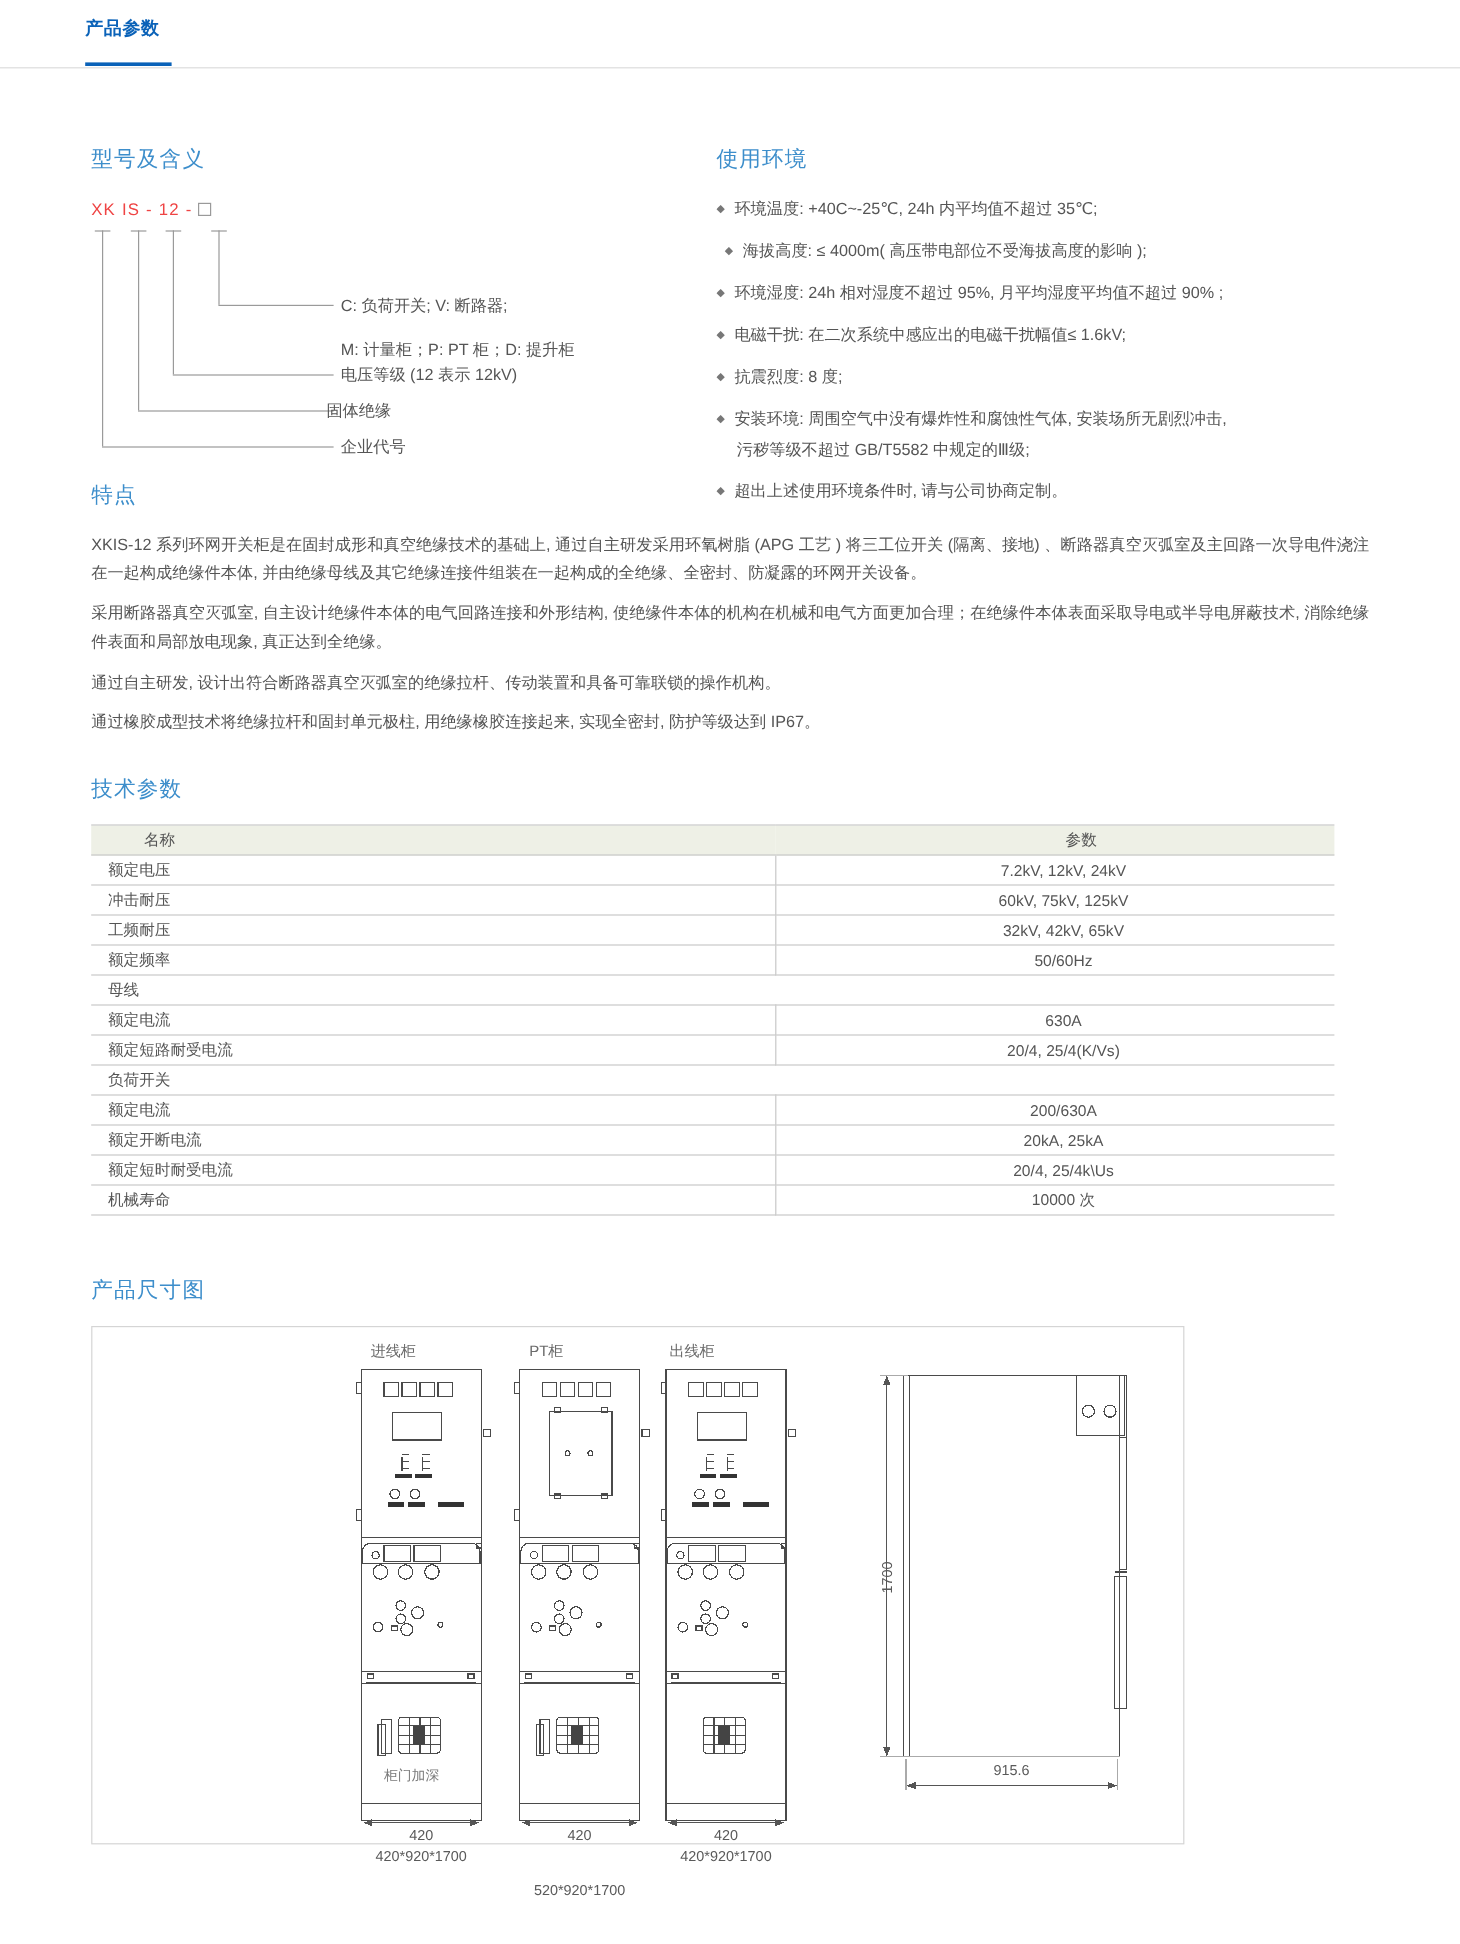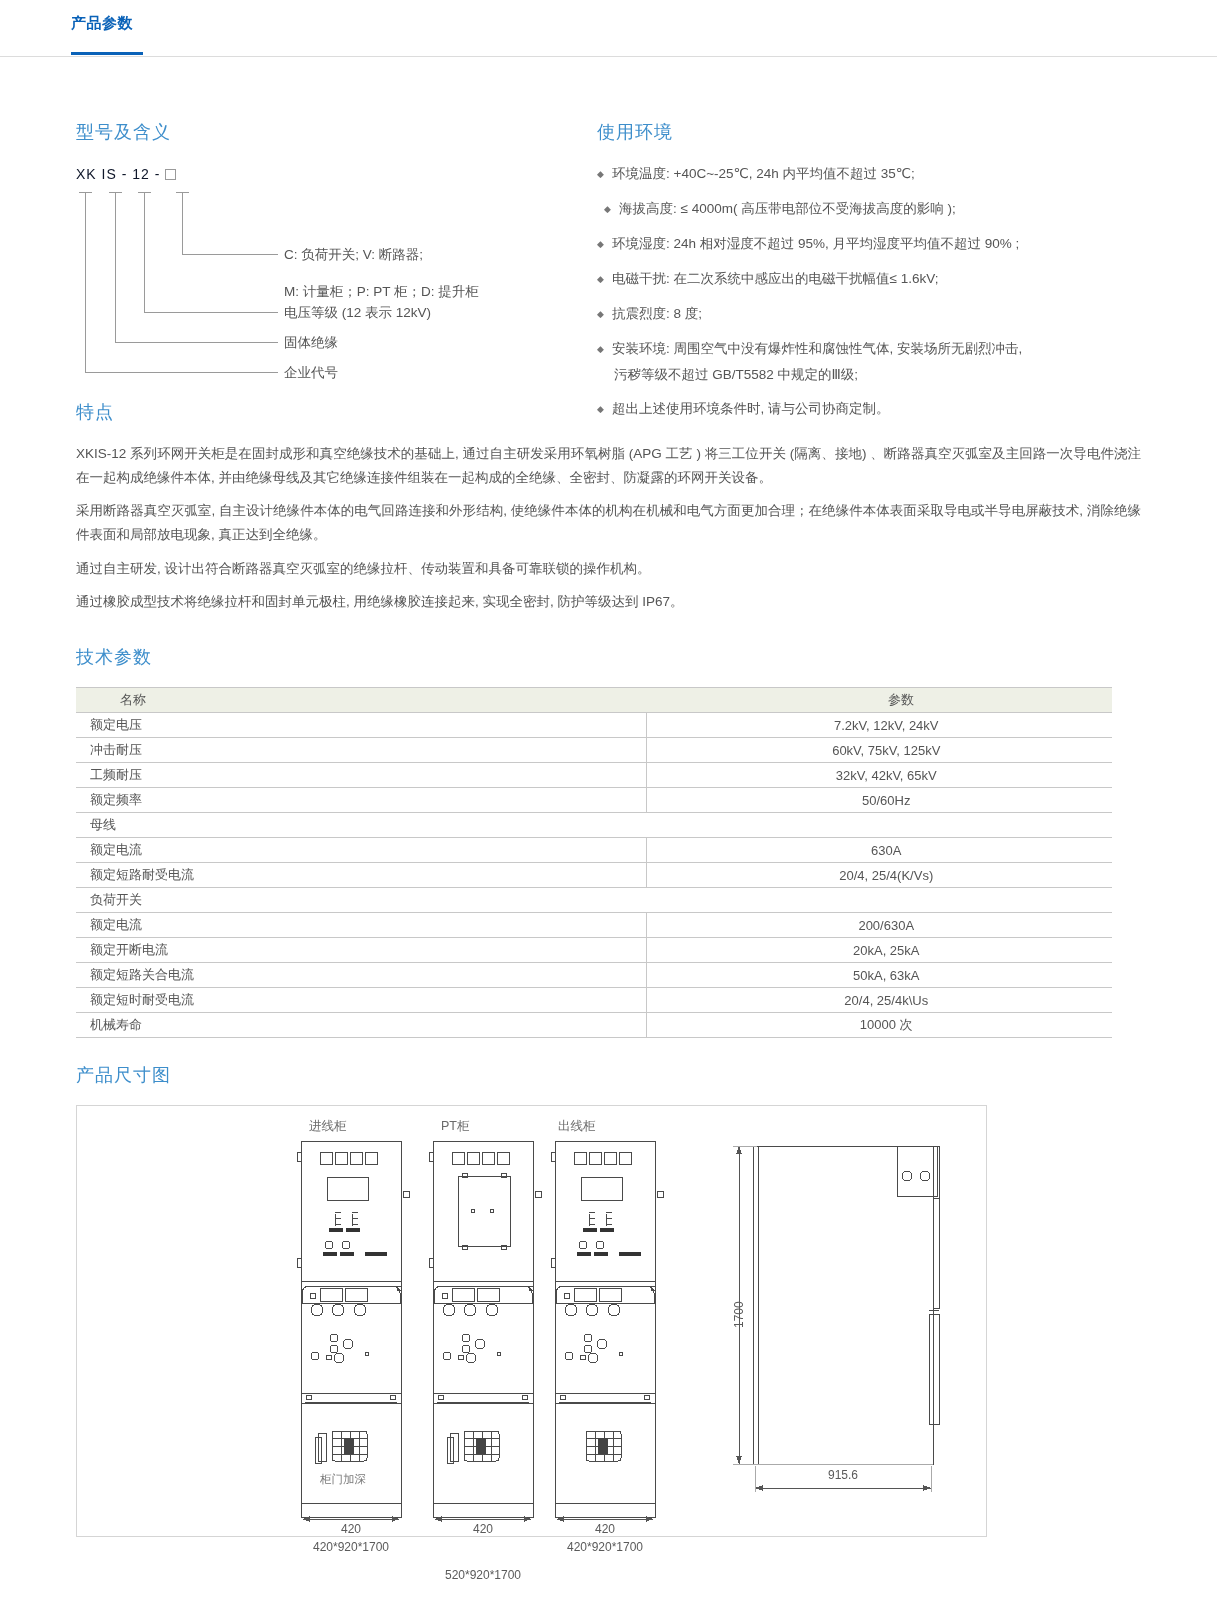--- a/index.html
+++ b/index.html
@@ -67,21 +67,21 @@
     margin-top: 22px;
     height: 215px;
     font-size: 13.5px;
     color: #555;
   }
   .code-line {
     position: absolute;
     top: 0; left: 0;
     font-size: 14px;
     letter-spacing: 1px;
-    color: #0f172a;
+    color: #ef4444;
     white-space: nowrap;
   }
   .code-box {
     display: inline-block;
     width: 11px;
     height: 11px;
     border: 1px solid #9a9a9a;
     vertical-align: middle;
     margin-bottom: 2px;
   }
@@ -252,21 +252,21 @@
 
     <div class="lead-v" style="left:39px; top:26px; height:150px;"></div>
     <div class="lead-h" style="left:39px; top:176px; width:163px;"></div>
 
     <div class="lead-v" style="left:9px; top:26px; height:180px;"></div>
     <div class="lead-h" style="left:9px; top:206px; width:193px;"></div>
 
     <div class="lead-label" style="left:208px; top:80px;">C: 负荷开关; V: 断路器;</div>
     <div class="lead-label" style="left:208px; top:117px;">M: 计量柜；P: PT 柜；D: 提升柜</div>
     <div class="lead-label" style="left:208px; top:138px;">电压等级 (12 表示 12kV)</div>
-    <div class="lead-label" style="left:208px; top:168px;">固体绝缘</div>
+    <div class="lead-label" style="left:196px; top:168px;">固体绝缘</div>
     <div class="lead-label" style="left:208px; top:198px;">企业代号</div>
   </div>
 </div>
 
 <div class="col-right">
   <div class="sec-title">使用环境</div>
   <ul class="env-list">
     <li>
       <span class="bullet">◆</span>
       <span>环境温度: +40C~-25℃, 24h 内平均值不超过 35℃;</span>
@@ -347,24 +347,20 @@
         <tr class="group">
           <td class="name" colspan="2">负荷开关</td>
         </tr>
         <tr>
           <td class="name">额定电流</td>
           <td class="value">200/630A</td>
         </tr>
         <tr>
           <td class="name">额定开断电流</td>
           <td class="value">20kA, 25kA</td>
-        </tr>
-        <tr>
-          <td class="name">额定短路关合电流</td>
-          <td class="value">50kA, 63kA</td>
         </tr>
         <tr>
           <td class="name">额定短时耐受电流</td>
           <td class="value">20/4, 25/4k\Us</td>
         </tr>
         <tr>
           <td class="name">机械寿命</td>
           <td class="value">10000 次</td>
         </tr>
       </tbody>

